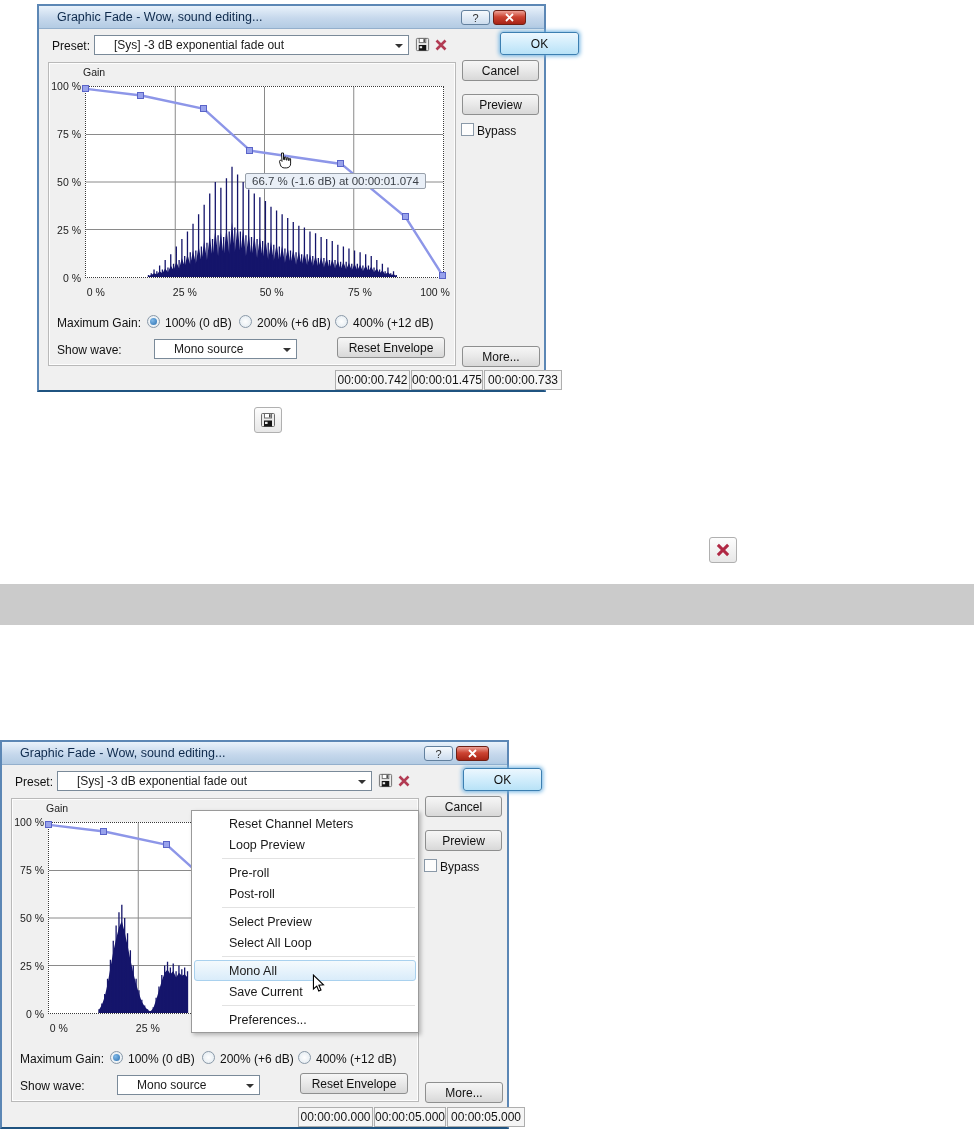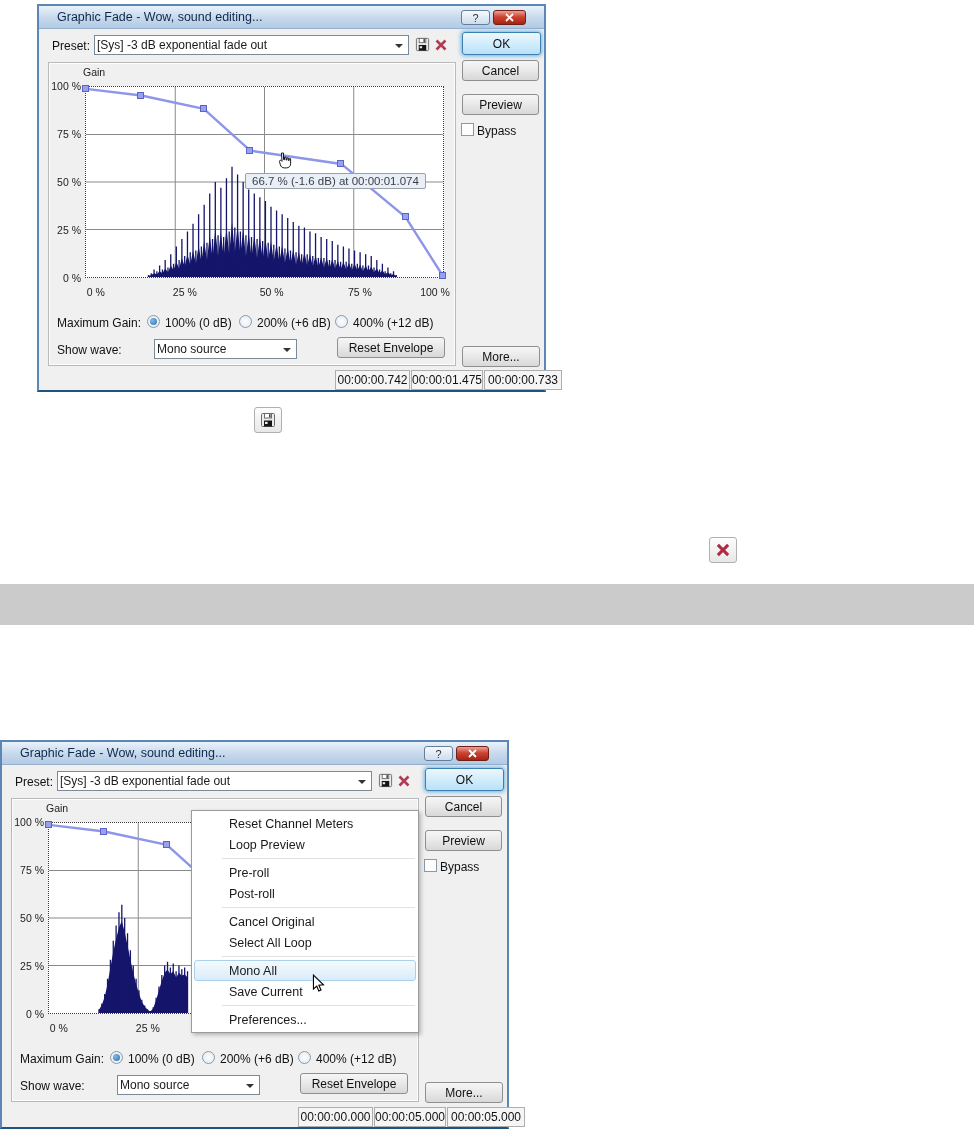--- a/index.html
+++ b/index.html
@@ -8,26 +8,26 @@
   .dlg{position:absolute;background:#f0f0f0;border:2px solid #5c87b5;border-bottom-color:#1f5380;box-sizing:border-box;}
   .tbar{height:22px;background:linear-gradient(#e9f2fb,#c6d8ec 55%,#b3cbe3);border-bottom:1px solid #93afcc;
         display:flex;align-items:center;padding:0 18px;color:#0e2a4c;font-size:12.5px;}
   .tbar .ttl{flex:1;white-space:nowrap;overflow:hidden;}
   .capbtn{height:15px;border-radius:3px;font-size:11px;line-height:14px;text-align:center;margin-left:3px;box-sizing:border-box;}
   .helpbtn{width:29px;background:linear-gradient(#f7fafd,#ccdcee);border:1px solid #62809e;color:#333;}
   .closebtn{width:33px;background:linear-gradient(#eda196,#cc4433 45%,#a82315);border:1px solid #6e2015;
             display:flex;align-items:center;justify-content:center;}
   .row-label{position:absolute;font-size:12px;color:#111;}
   .combo{position:absolute;height:20px;background:#fff;border:1px solid #7a8a99;box-sizing:border-box;
-         font-size:12px;display:flex;align-items:center;padding-left:2px;}
+         font-size:12px;display:flex;align-items:center;padding-left:19px;}
   .combo .arr{position:absolute;right:5px;top:8px;width:0;height:0;border:4px solid transparent;border-top-color:#333;border-bottom:none;}
   .tinybtn{position:absolute;width:17px;height:17px;display:flex;align-items:center;justify-content:center;}
   .btn{position:absolute;background:linear-gradient(#f6f6f6,#eaeaea 45%,#d8d8d8);border:1px solid #8e8f8f;border-radius:3px;
        font-size:12px;color:#111;display:flex;align-items:center;justify-content:center;box-sizing:border-box;}
-  .btn.default{background:linear-gradient(#ecf7fe,#d4eefc 45%,#b8e2f7);border:1px solid #3c7fb1;box-shadow:0 0 4px 1px #6db2e2;}
+  .btn.default{background:linear-gradient(#ecf7fe,#d4eefc 45%,#b8e2f7);border:1px solid #3c7fb1;box-shadow:0 0 4px 1px #6db2e2;margin-left:38px;}
   .groupbox{position:absolute;border:1px solid #b9b9b9;box-shadow:0 0 0 1px #fdfdfd inset;background:#f0f0f0;}
   .plot{position:absolute;background:#ffffff;border:1px dotted #3a3a3a;box-sizing:border-box;}
   .plot svg{position:absolute;left:0;top:0;width:100%;height:100%;}
   .envpt{position:absolute;width:7px;height:7px;background:#98a2ec;border:1px solid #5a64c8;box-sizing:border-box;z-index:2;}
   .ylab{position:absolute;width:40px;text-align:right;font-size:10.5px;color:#222;}
   .xlabs{position:absolute;height:14px;font-size:10.5px;color:#222;}
   .xlabs span{position:absolute;transform:translateX(-50%);white-space:nowrap;}
   .gainlab{position:absolute;font-size:10.5px;color:#222;}
   .radio{position:absolute;width:13px;height:13px;border-radius:50%;border:1px solid #8a99a8;background:radial-gradient(#fefefe,#dfe8ef);box-sizing:border-box;}
   .radio.sel::after{content:"";position:absolute;left:2px;top:2px;width:7px;height:7px;border-radius:50%;
@@ -245,21 +245,21 @@
     <span style="left:97.5%;">100 %</span>
   </div>
 
   <div class="menu" style="left:189px;top:68px;width:228px;">
     <div class="mi">Reset Channel Meters</div>
     <div class="mi">Loop Preview</div>
     <div class="msep"></div>
     <div class="mi">Pre-roll</div>
     <div class="mi">Post-roll</div>
     <div class="msep"></div>
-    <div class="mi">Cancel Original</div>
+    <div class="mi">Select Preview</div>
     <div class="mi">Select All Loop</div>
     <div class="msep"></div>
     <div class="mi hl">Mono All</div>
     <div class="mi">Save Current</div>
     <div class="msep"></div>
     <div class="mi">Preferences...</div>
   </div>
   <span class="cursor" style="left:310px;top:232px;z-index:8;">
     <svg width="14" height="20" viewBox="0 0 12 18">
         <path d="M1 1 v12.5 l3 -2.6 1.8 4.4 2 -0.9 -1.9 -4.3 4.1 -0.3 z" fill="#fff" stroke="#000" stroke-width="1"></path>

